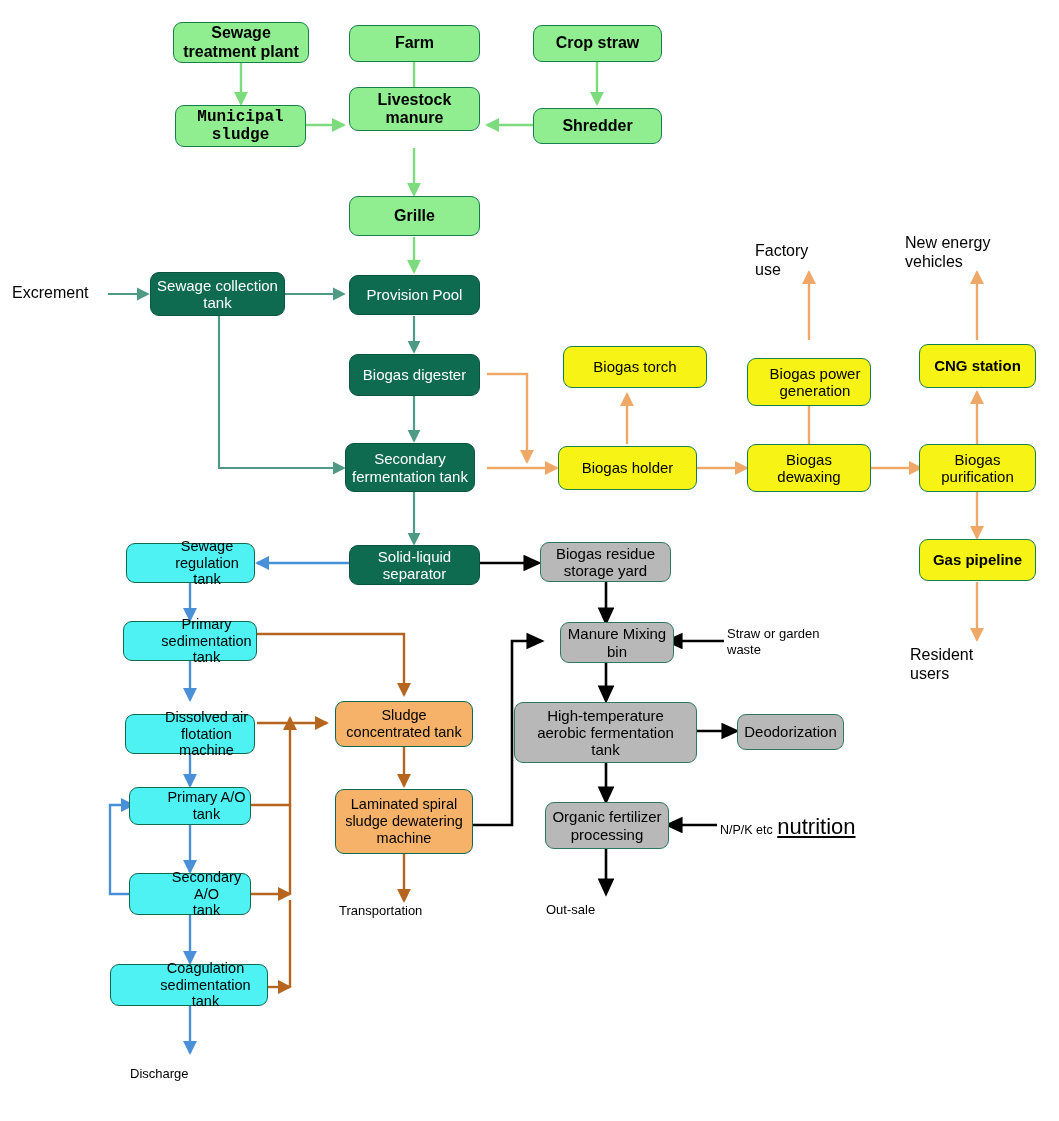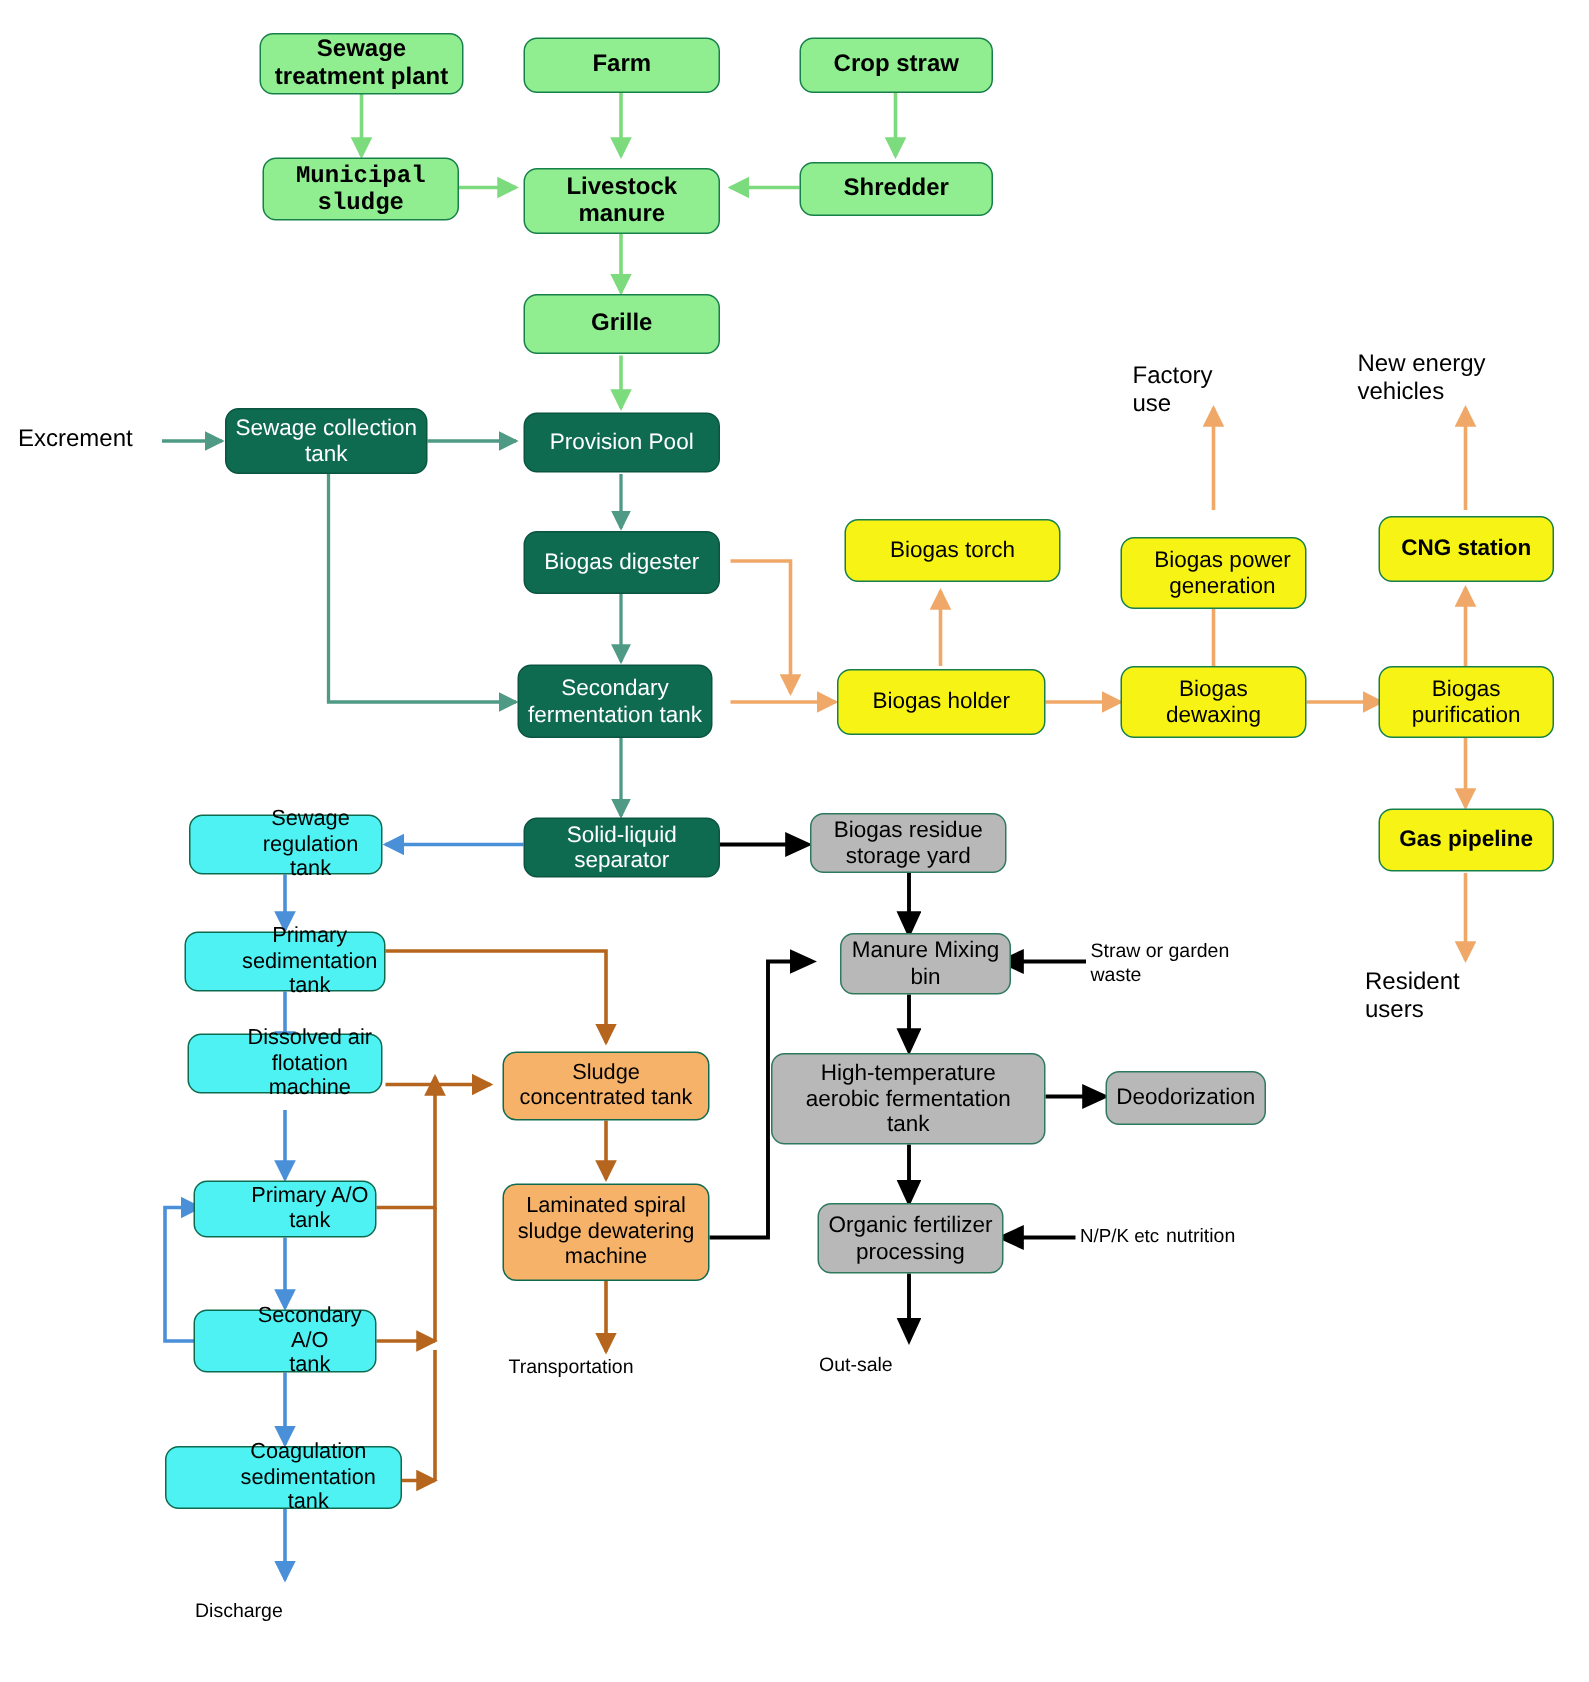--- a/index.html
+++ b/index.html
@@ -12,21 +12,21 @@
   .teal{background:#0e6b50;border:1.6px solid #0a5540;color:#ffffff;font-weight:normal;font-size:15px;}
   .yellow{background:#f7f315;border:1.6px solid #17804a;color:#000;font-size:15px;}
   .yellow.bold{font-weight:bold;}
   .cyan{background:#4ff2f2;border:1.6px solid #0e6b50;color:#000;font-size:14.5px;padding-left:37px;}
   .orange{background:#f7b26a;border:1.6px solid #0e6b50;color:#000;font-size:14.5px;}
   .gray{background:#b8b8b8;border:1.6px solid #2f7a5d;color:#000;font-size:15px;}
   .freelabel{position:absolute;z-index:6;color:#000;font-size:16px;line-height:1.2;}
   .freelabel.sm{font-size:13px;}
   .nutri{white-space:nowrap;}
   .nutri .small{font-size:12.5px;}
-  .nutri .big{font-size:13px;}
+  .nutri .big{font-size:22px;text-decoration:underline;}
 </style>
 </head>
 <body>
 
 <div id="stage">
 
   <svg id="wires" viewBox="0 0 1059 1121">
     <defs>
       <marker id="ag" markerWidth="7" markerHeight="7" refX="5.2" refY="3" orient="auto">
         <path d="M0,0 L6,3 L0,6 z" fill="#7cdb7c"></path>
@@ -118,21 +118,21 @@
       <path d="M473,825 L512,825 L512,641 L541,641"></path>
     </g>
   </svg>
 
   <div class="node green" style="left:173px;top:22px;width:136px;height:41px;">Sewage
 treatment plant</div>
   <div class="node green" style="left:349px;top:25px;width:131px;height:37px;">Farm</div>
   <div class="node green" style="left:533px;top:25px;width:129px;height:37px;">Crop straw</div>
   <div class="node green" style="left:175px;top:105px;width:131px;height:42px;white-space:pre-line;font-family:Liberation Mono, monospace;">Municipal
 sludge</div>
-  <div class="node green" style="left:349px;top:112px;width:131px;height:44px;white-space:pre-line;">Livestock
+  <div class="node green" style="left:349px;top:87px;width:131px;height:44px;white-space:pre-line;">Livestock
 manure</div>
   <div class="node green" style="left:533px;top:108px;width:129px;height:36px;">Shredder</div>
   <div class="node green" style="left:349px;top:196px;width:131px;height:40px;">Grille</div>
 
   <div class="node teal" style="left:150px;top:272px;width:135px;height:44px;white-space:pre-line;">Sewage collection
 tank</div>
   <div class="node teal" style="left:349px;top:275px;width:131px;height:40px;">Provision Pool</div>
   <div class="node teal" style="left:349px;top:354px;width:131px;height:42px;">Biogas digester</div>
   <div class="node teal" style="left:345px;top:443px;width:130px;height:49px;white-space:pre-line;">Secondary
 fermentation tank</div>
@@ -147,21 +147,21 @@
 dewaxing</div>
   <div class="node yellow bold" style="left:919px;top:344px;width:117px;height:44px;">CNG station</div>
   <div class="node yellow" style="left:919px;top:444px;width:117px;height:48px;white-space:pre-line;">Biogas
 purification</div>
   <div class="node yellow bold" style="left:919px;top:539px;width:117px;height:42px;">Gas pipeline</div>
 
   <div class="node cyan" style="left:126px;top:543px;width:129px;height:40px;white-space:pre-line;">Sewage
 regulation tank</div>
   <div class="node cyan" style="left:123px;top:621px;width:134px;height:40px;white-space:pre-line;">Primary
 sedimentation tank</div>
-  <div class="node cyan" style="left:125px;top:689px;width:130px;height:40px;white-space:pre-line;">Dissolved air
+  <div class="node cyan" style="left:125px;top:714px;width:130px;height:40px;white-space:pre-line;">Dissolved air
 flotation machine</div>
   <div class="node cyan" style="left:129px;top:787px;width:122px;height:38px;">Primary A/O tank</div>
   <div class="node cyan" style="left:129px;top:873px;width:122px;height:42px;white-space:pre-line;">Secondary A/O
 tank</div>
   <div class="node cyan" style="left:110px;top:964px;width:158px;height:42px;white-space:pre-line;">Coagulation
 sedimentation tank</div>
 
   <div class="node orange" style="left:335px;top:701px;width:138px;height:46px;white-space:pre-line;">Sludge
 concentrated tank</div>
   <div class="node orange" style="left:335px;top:789px;width:138px;height:65px;white-space:pre-line;">Laminated spiral

